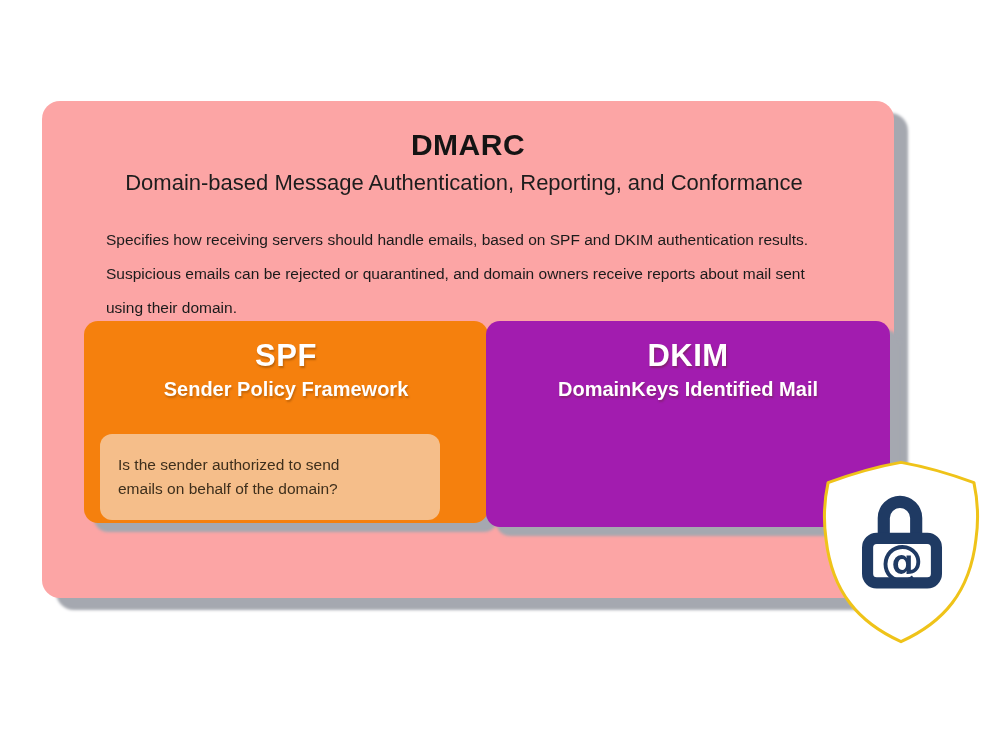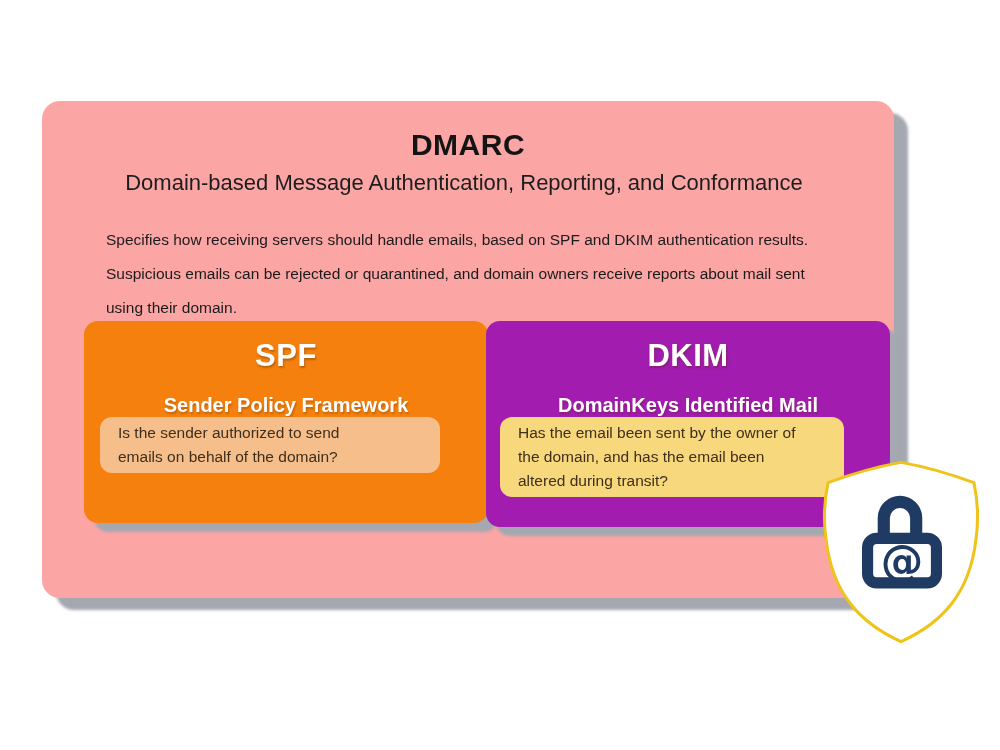--- a/index.html
+++ b/index.html
@@ -49,30 +49,30 @@
   .card-spf  { left: 84px;  height: 202px; background: #F5800D; }
   .card-dkim { left: 486px; height: 206px; background: #a21caf; }
   .card-abbr {
     margin-top: 17px;
     text-align: center;
     font-size: 31px; font-weight: bold; color: #FFFFFF;
     text-shadow: 1px 2px 2px rgba(80, 40, 0, 0.35);
     letter-spacing: 0.5px;
   }
   .card-name {
-    margin-top: 20px;
+    margin-top: 4px;
     text-align: center;
     font-size: 20px; font-weight: bold; color: #FFFFFF;
     text-shadow: 1px 2px 2px rgba(80, 40, 0, 0.30);
   }
   .card-question {
     position: absolute;
-    top: 96px;
+    top: 113px;
     border-radius: 12px;
-    padding: 4px 18px;
+    padding: 19px 18px;
     font-size: 15.5px; line-height: 24px; color: #3E2F1C;
   }
   .card-spf .card-question {
     left: 16px; width: 304px;
     background: #F5BE8A;
   }
   .card-dkim .card-question {
     left: 14px; width: 308px;
     background: #F8D87D;
   }
@@ -124,23 +124,20 @@
     <div class="card-abbr">SPF</div>
     <div class="card-name">Sender Policy Framework</div>
     <div class="card-question">
       <div class="q-text">Is the sender authorized to send emails on behalf of the domain?</div>
     </div>
   </div>
 
   <div class="card card-dkim">
     <div class="card-abbr">DKIM</div>
     <div class="card-name">DomainKeys Identified Mail</div>
-    <div class="card-question">
-      <div class="q-text">Has the email been sent by the owner of the domain, and has the email been altered during transit?</div>
-    </div>
   </div>
 
   <svg class="shield-svg" viewBox="0 0 156 184" xmlns="http://www.w3.org/2000/svg">
     <path class="shield-outline" d="M78 4
              Q112 10 150 24
              Q156 52 152 80
              C146 132 120 162 78 181
              C36 162 10 132 4 80
              Q0 52 6 24
              Q44 10 78 4 Z"></path>

